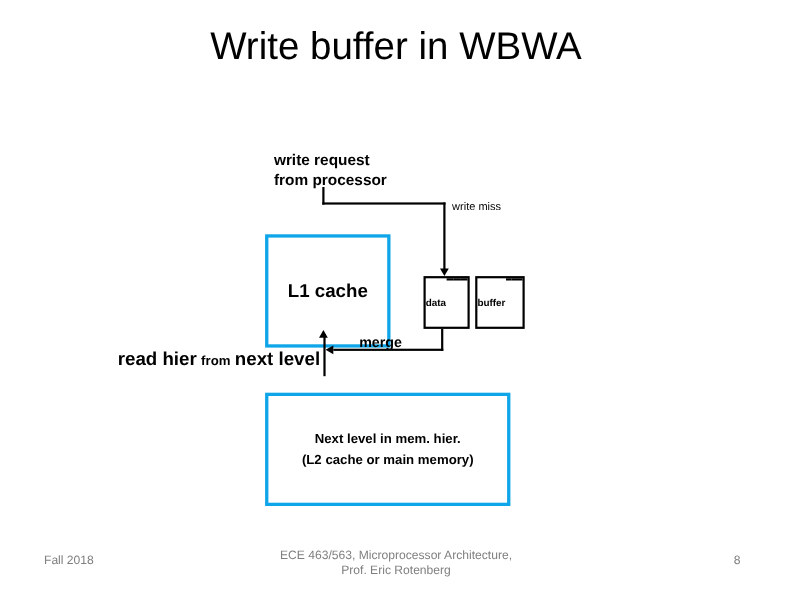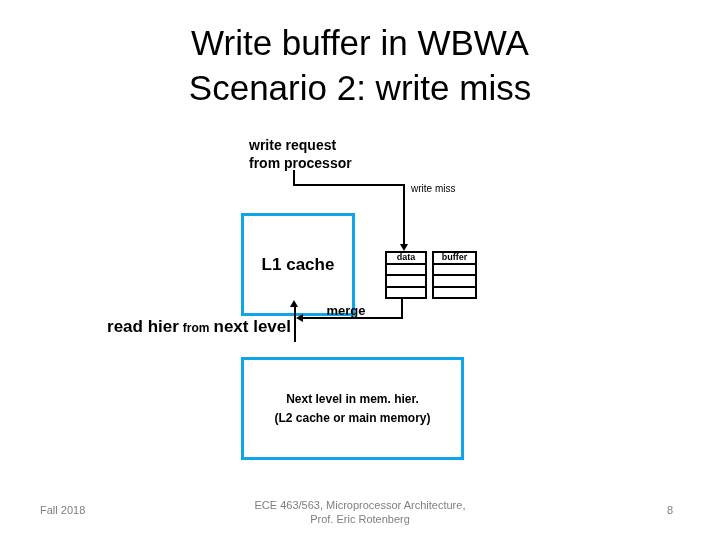--- a/index.html
+++ b/index.html
@@ -17,21 +17,21 @@
   .read-block    { right:429px; top:317px; font-size:17px; }
   .read-block .small { font-size:12px; margin:0 4px; }
 
   .box { position:absolute; border:3px solid #0ea5e9; background:#fff; color:#000;
          display:flex; align-items:center; justify-content:center;
          text-align:center; font-weight:bold;margin-top:16px; }
   .l1-box   { left:241px; top:197px; width:114px; height:103px; font-size:17px; line-height:19px; }
   .next-box { left:241px; top:341px; width:223px; height:103px; font-size:12px; line-height:19px; }
 
   .buffer { position:absolute; top:251px; height:48px; border:2px solid #000;
-            background:#fff; display:flex; flex-direction:column; }
+            background:#fff; display:flex; flex-direction:row; }
   .data-buffer    { left:385px; width:42px; }
   .address-buffer { left:432px; width:45px; }
   .buffer .row { flex:1; }
   .buffer .row + .row { border-top:2px solid #000; }
   .buffer .hdr { display:flex; align-items:center; justify-content:center;
                  font-size:9px; font-weight:bold; line-height:1; color:#000; }
 
   .vline, .hline { position:absolute; background:#000; }
   .seg-a1 { left:293px; top:170px; width:2px;  height:16px; }
   .seg-a2 { left:293px; top:184px; width:112px; height:2px; }
@@ -53,21 +53,20 @@
   .footer-course { left:160px; top:498px; width:400px; text-align:center; line-height:14px; }
   .footer-page   { left:660px; top:504px; width:20px; text-align:center; }
 </style>
 </head>
 <body>
 
 <div class="slide">
 
   <div class="title">
     <div>Write buffer in WBWA</div>
-    <div>Scenario 2: write miss</div>
   </div>
 
   <div class="lbl write-request">
     <div>write request</div>
     <div>from processor</div>
   </div>
 
   <div class="vline seg-a1"></div>
   <div class="hline seg-a2"></div>
   <div class="vline seg-a3"></div>

